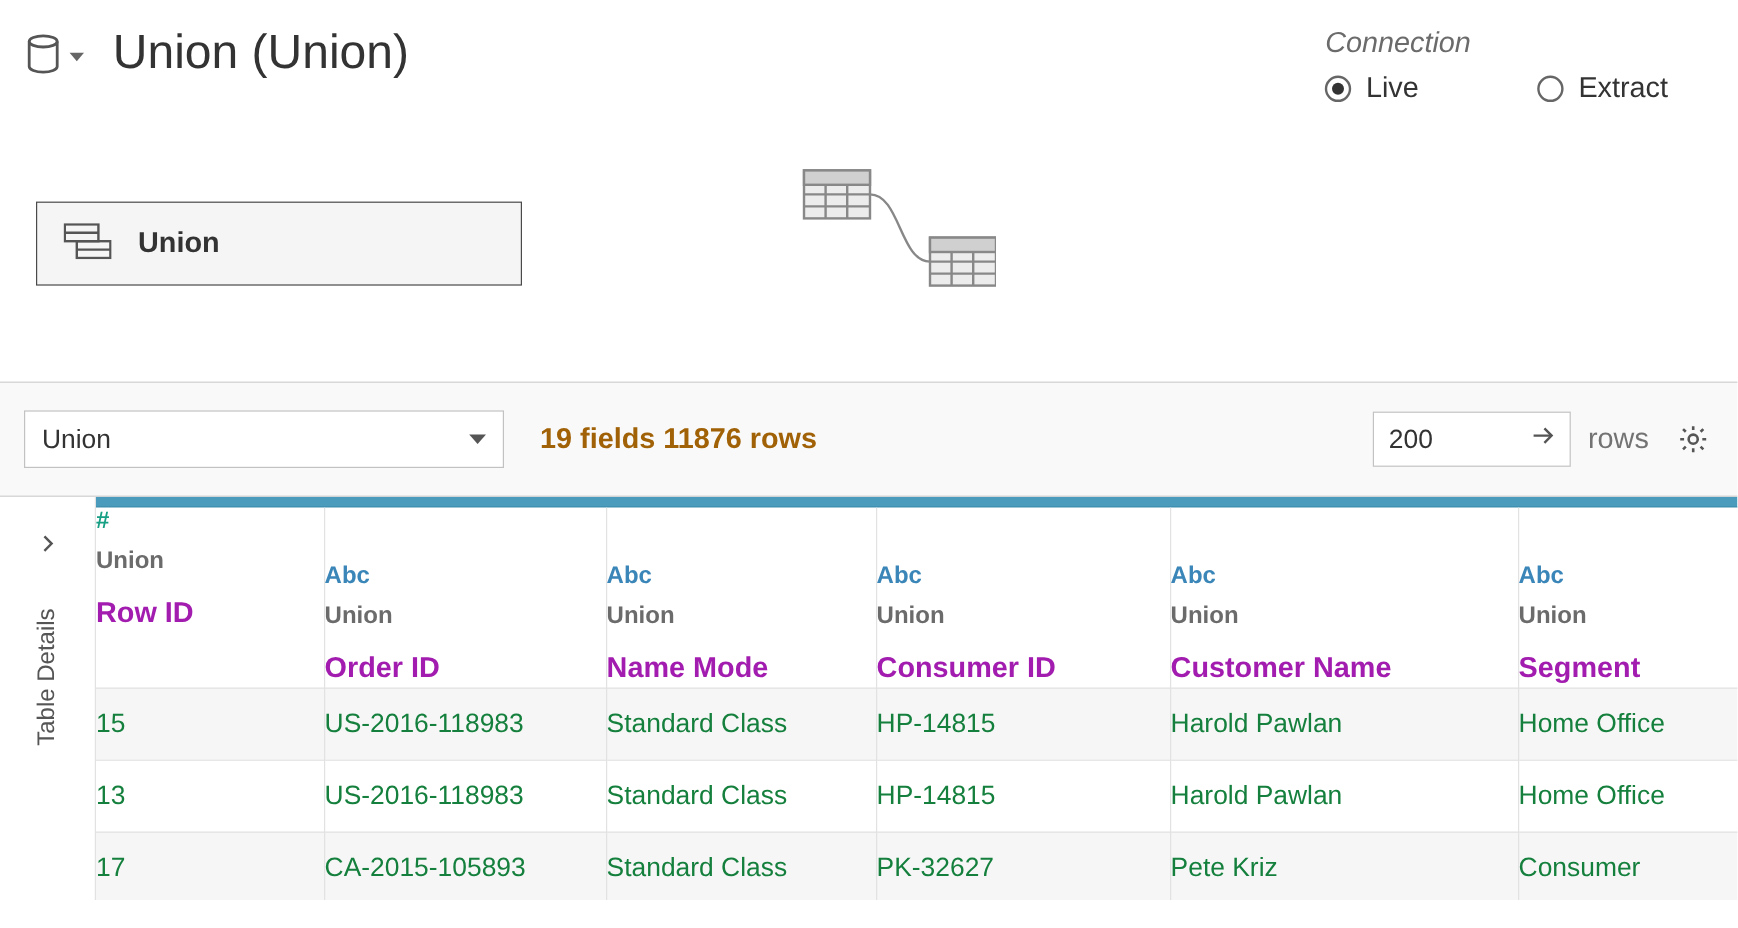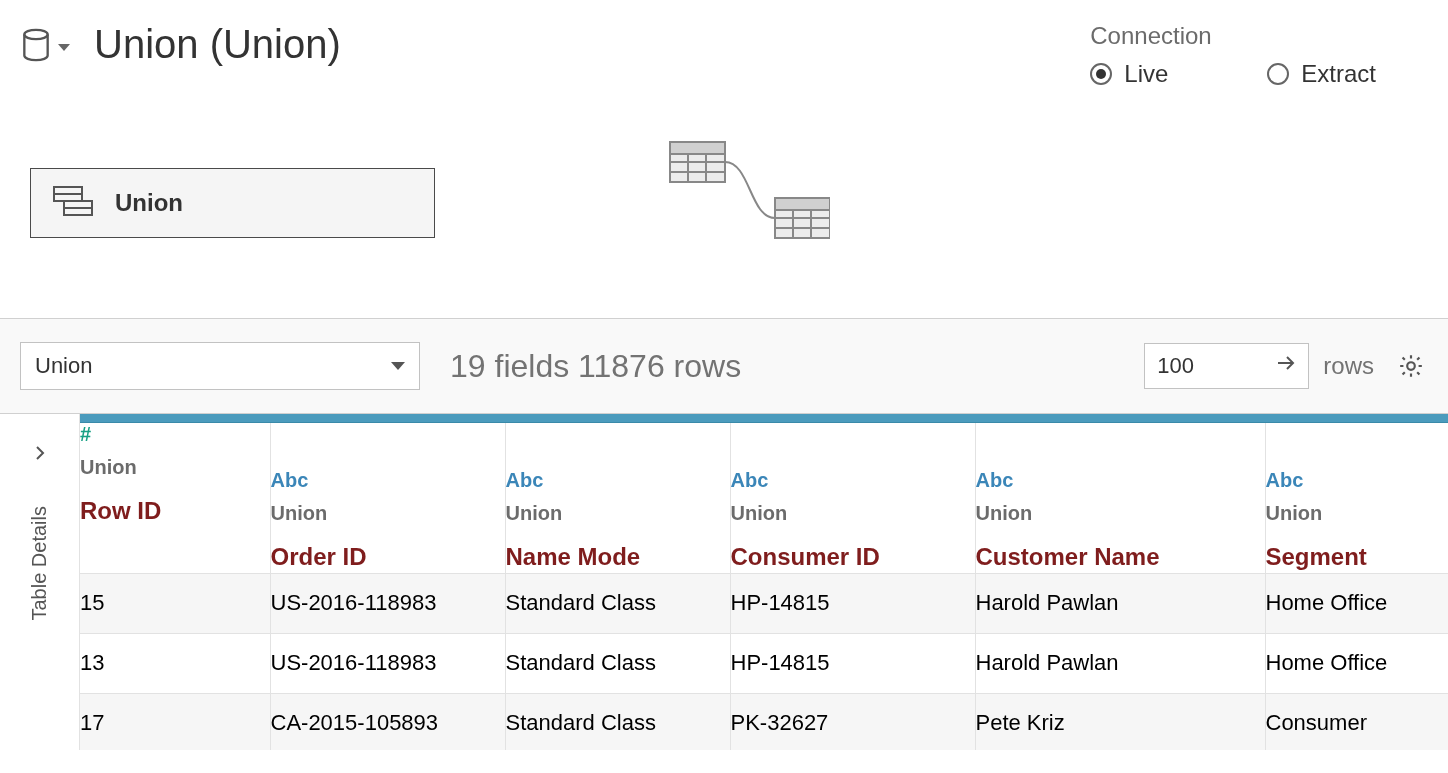--- a/index.html
+++ b/index.html
@@ -9,37 +9,37 @@
     color: #333;
     width: 1448px;
     height: 773px;
     overflow: hidden;
   }
 
   
   .header {
     display: flex;
     align-items: flex-start;
-    padding: 22px 32px 0 22px;
+    padding: 22px 18px 0 22px;
     gap: 24px;
   }
   .db-icon-wrap {
     display:flex; align-items:center; gap:8px; margin-top:6px;
   }
   .db-icon svg { width:28px; height:34px; }
   .db-caret { border-left:6px solid transparent;border-right:6px solid transparent;border-top:7px solid #666; width:0;height:0;}
   .title {
     font-size: 40px;
     font-weight: 400;
     color:#333;
     flex:1;
   }
 
   .connection-block { margin-left:auto; margin-right:40px; }
-  .connection-label { font-size:24px; color:#6b6b6b; margin-bottom:10px; }
+  .connection-label { font-size:24px; color:#6b6b6b; margin-bottom:10px;font-style:italic; }
   .conn-options { display:flex; gap:99px; }
   .conn-opt { display:flex; align-items:center; gap:12px; font-size:24px; color:#333; cursor:pointer;}
   .radio { width:22px; height:22px; border:2px solid #666; border-radius:50%; display:flex; align-items:center; justify-content:center;}
   .radio.selected::after { content:""; width:10px;height:10px; border-radius:50%; background:#333;}
 
   
   .canvas {
     position:relative;
     height:230px;
     padding:20px 30px;
@@ -74,21 +74,21 @@
     background:#fff;
     height:48px;
     width:400px;
     display:flex; align-items:center; justify-content:space-between;
     padding:0 14px;
     font-size:22px;
     color:#333;
     cursor:pointer;
   }
   .dropdown-caret { border-left:7px solid transparent;border-right:7px solid transparent;border-top:8px solid #555; width:0;height:0;}
-  .field-count { font-size:32px; color:#737373;}
+  .field-count { font-size:24px; color:#a16207;font-weight:bold;}
   .spacer { flex:1;}
   .rows-group { display:flex; align-items:center; gap:14px;}
   .rows-input {
     border:1px solid #c2c2c2;
     background:#fff;
     height:46px; width:165px;
     display:flex; align-items:center; justify-content:space-between;
     padding:0 12px;
     font-size:22px;
   }
@@ -127,26 +127,26 @@
   th.colhead {
     background:#fff;
     vertical-align:top;
     height:150px;
     padding:20px 22px 16px;
   }
   .type-icon { font-size:20px; font-weight:600;}
   .type-number { color:#18a085;}
   .type-text { color:#3b86b8;margin-top:46px;}
   .col-source { font-size:20px; color:#6b6b6b; margin-top:10px;}
-  .col-name { font-size:24px; font-weight:700; margin-top:18px; color:#7f1d1d;}
+  .col-name { font-size:24px; font-weight:700; margin-top:18px; color:#a21caf;}
 
   tbody tr { height:60px;}
   tbody tr:nth-child(odd){ background:#f6f6f6;}
   tbody tr:nth-child(even){ background:#fff;}
-  tbody td { font-size:22px; color:#000000; padding:0 22px;}
+  tbody td { font-size:22px; color:#15803d; padding:0 22px;}
   td.num { text-align:right;}
 
   col.c0{width:190px;} col.c1{width:235px;} col.c2{width:225px;}
   col.c3{width:245px;} col.c4{width:290px;} col.c5{width:185px;}
 </style>
 </head>
 <body>
 
 <div class="header">
   <div class="db-icon-wrap">
@@ -209,21 +209,21 @@
 
 <div class="toolbar">
   <div class="table-select">
     <span>Union</span>
     <span class="dropdown-caret"></span>
   </div>
   <div class="field-count">19 fields 11876 rows</div>
   <div class="spacer"></div>
   <div class="rows-group">
     <div class="rows-input">
-      <span>100</span>
+      <span>200</span>
       <span class="arrow-right">
         <svg viewBox="0 0 20 20" fill="none" stroke="#555" stroke-width="2">
           <line x1="2" y1="10" x2="16" y2="10"></line>
             <polyline points="11,4 17,10 11,16"></polyline>
         </svg>
       </span>
     </div>
     <span class="rows-label">rows</span>
     <span class="gear-wrap">
       <span class="gear-icon">

